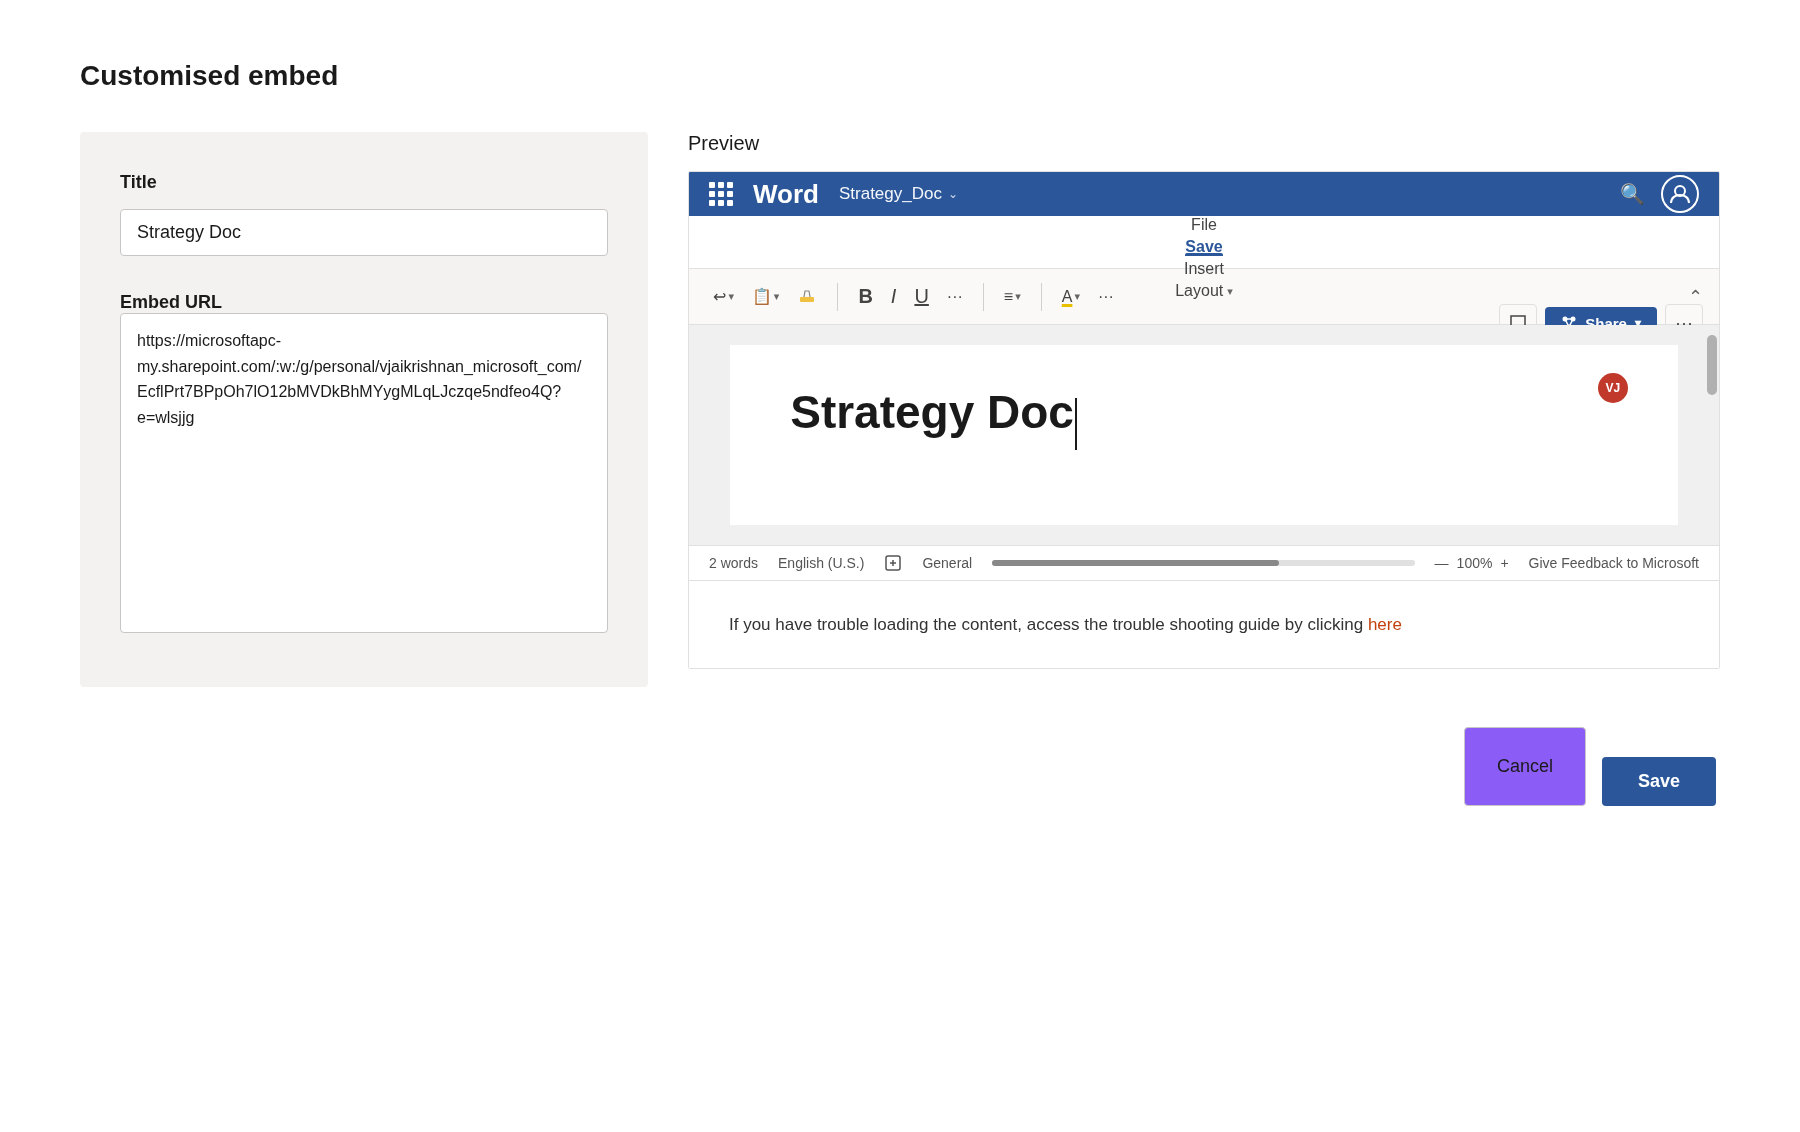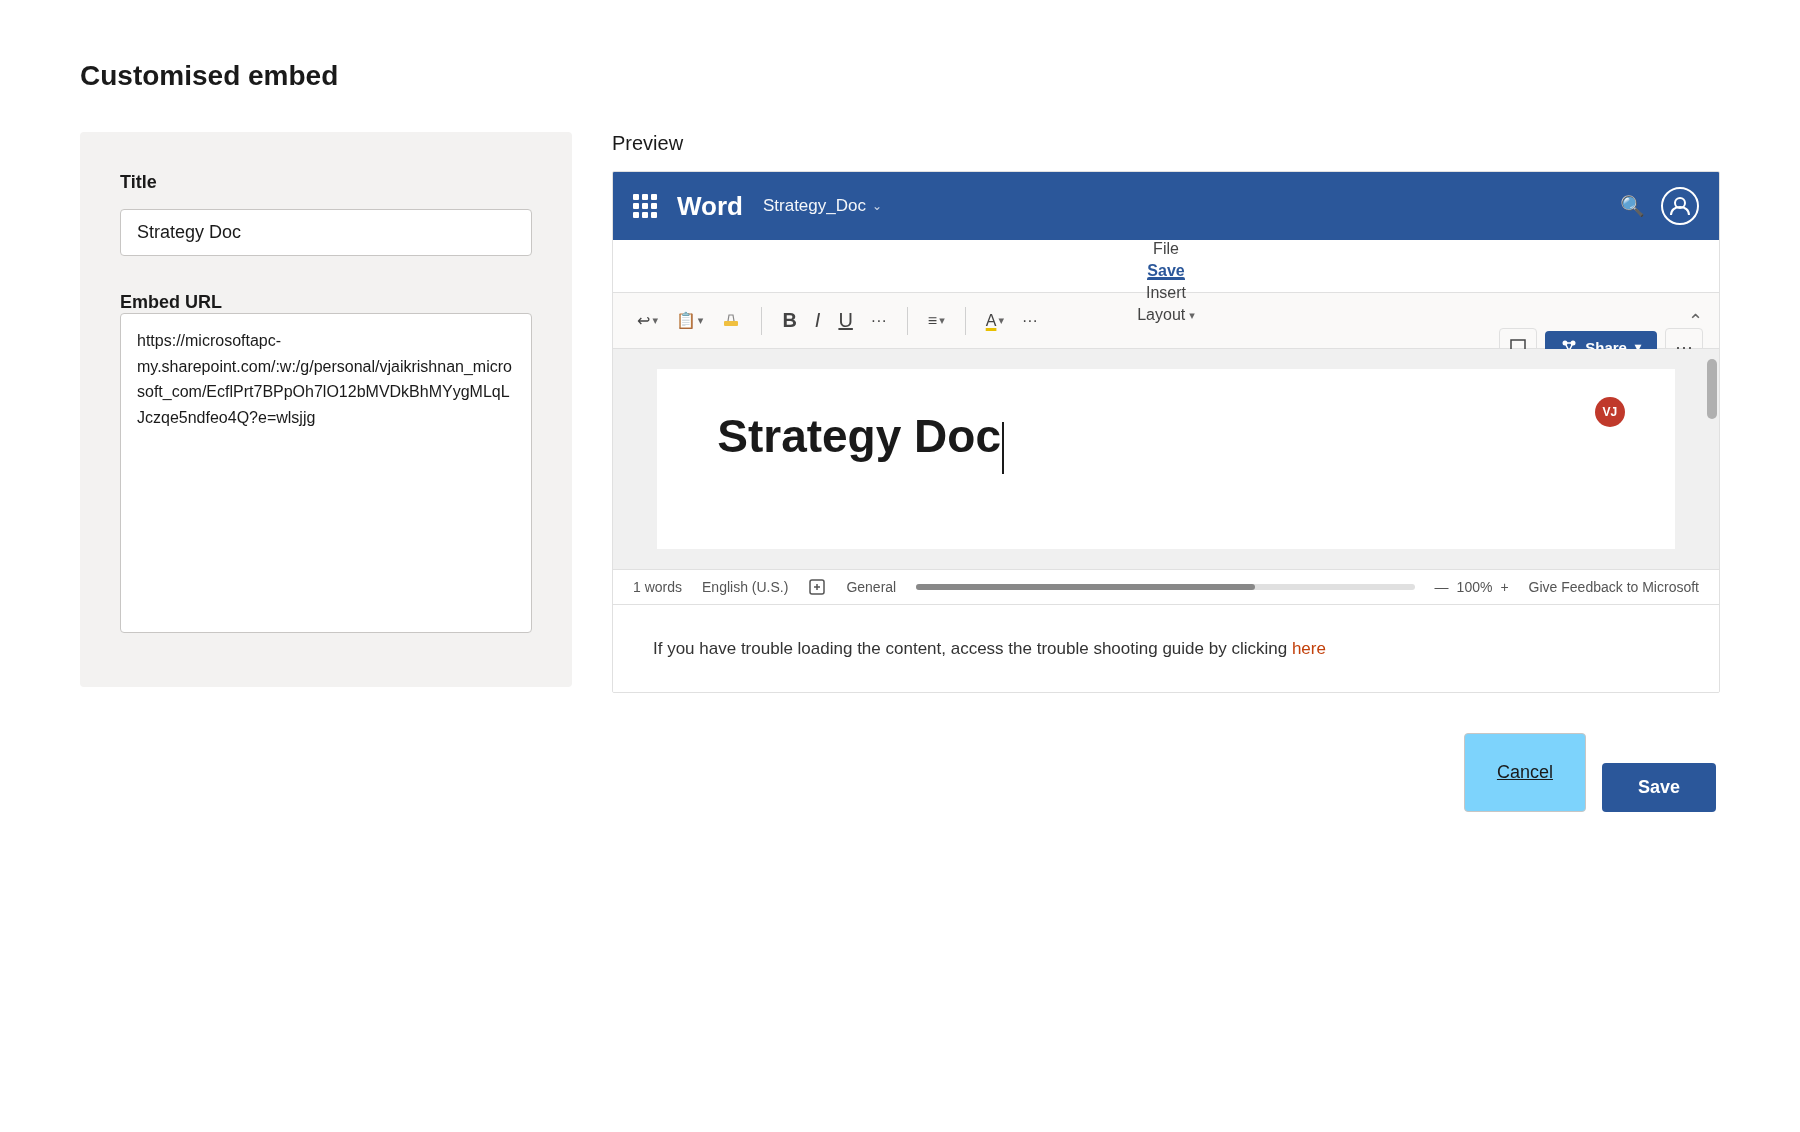--- a/index.html
+++ b/index.html
@@ -20,21 +20,21 @@
     }
 
     .main-layout {
       display: flex;
       gap: 40px;
       align-items: flex-start;
     }
 
     
     .left-panel {
-      width: 492px;
+      width: 568px;
       background: #f3f2f1;
       border-radius: 4px;
       padding: 40px 40px 50px;
       flex-shrink: 0;
     }
 
     .field-label {
       font-size: 18px;
       font-weight: 700;
       margin-bottom: 16px;
@@ -92,21 +92,21 @@
       border-radius: 2px;
       overflow: hidden;
     }
 
     
     .word-topbar {
       background: #2b579a;
       display: flex;
       align-items: center;
       padding: 0 20px;
-      height: 68px;
+      height: 44px;
       color: white;
     }
 
     .word-grid-icon {
       display: grid;
       grid-template-columns: repeat(3, 6px);
       gap: 3px;
       margin-right: 20px;
       cursor: pointer;
     }
@@ -427,27 +427,26 @@
       display: flex;
       justify-content: flex-end;
       gap: 16px;
       margin-top: 40px;
       padding-right: 4px;
     }
 
     .btn-cancel {
       padding: 14px 32px;
       font-size: 18px;
-      background: #7dd3fc;
+      background: #8b5cf6;
       border: 1px solid #c8c6c4;
       border-radius: 4px;
       color: #1a1a1a;
       cursor: pointer;
       font-family: inherit;
-      text-decoration: underline;
     }
 
     .btn-save {
       padding: 14px 36px;
       font-size: 18px;
       background: #2b579a;
       color: white;
       border: none;
       border-radius: 4px;
       cursor: pointer;
@@ -585,21 +584,21 @@
         <div class="word-page">
           <span class="word-doc-title">Strategy Doc</span><span class="word-cursor"></span>
           <div class="word-avatar-presence">VJ</div>
         </div>
         <div class="word-scrollbar">
           <div class="word-scrollbar-thumb"></div>
         </div>
       </div>
 
       <div class="word-statusbar">
-        <span>1 words</span>
+        <span>2 words</span>
         <span>English (U.S.)</span>
         <svg width="18" height="18" viewBox="0 0 18 18">
           <rect x="2" y="2" width="14" height="14" rx="2" stroke="#555" stroke-width="1.5" fill="none"></rect>
           <path d="M6 9h6M9 6v6" stroke="#555" stroke-width="1.5"></path>
         </svg>
         <span>General</span>
         <div style="flex:1; height:6px; background:#e0e0e0; border-radius:3px;">
           <div style="width:68%; height:100%; background:#888; border-radius:3px;"></div>
         </div>
         <div class="zoom-controls">

